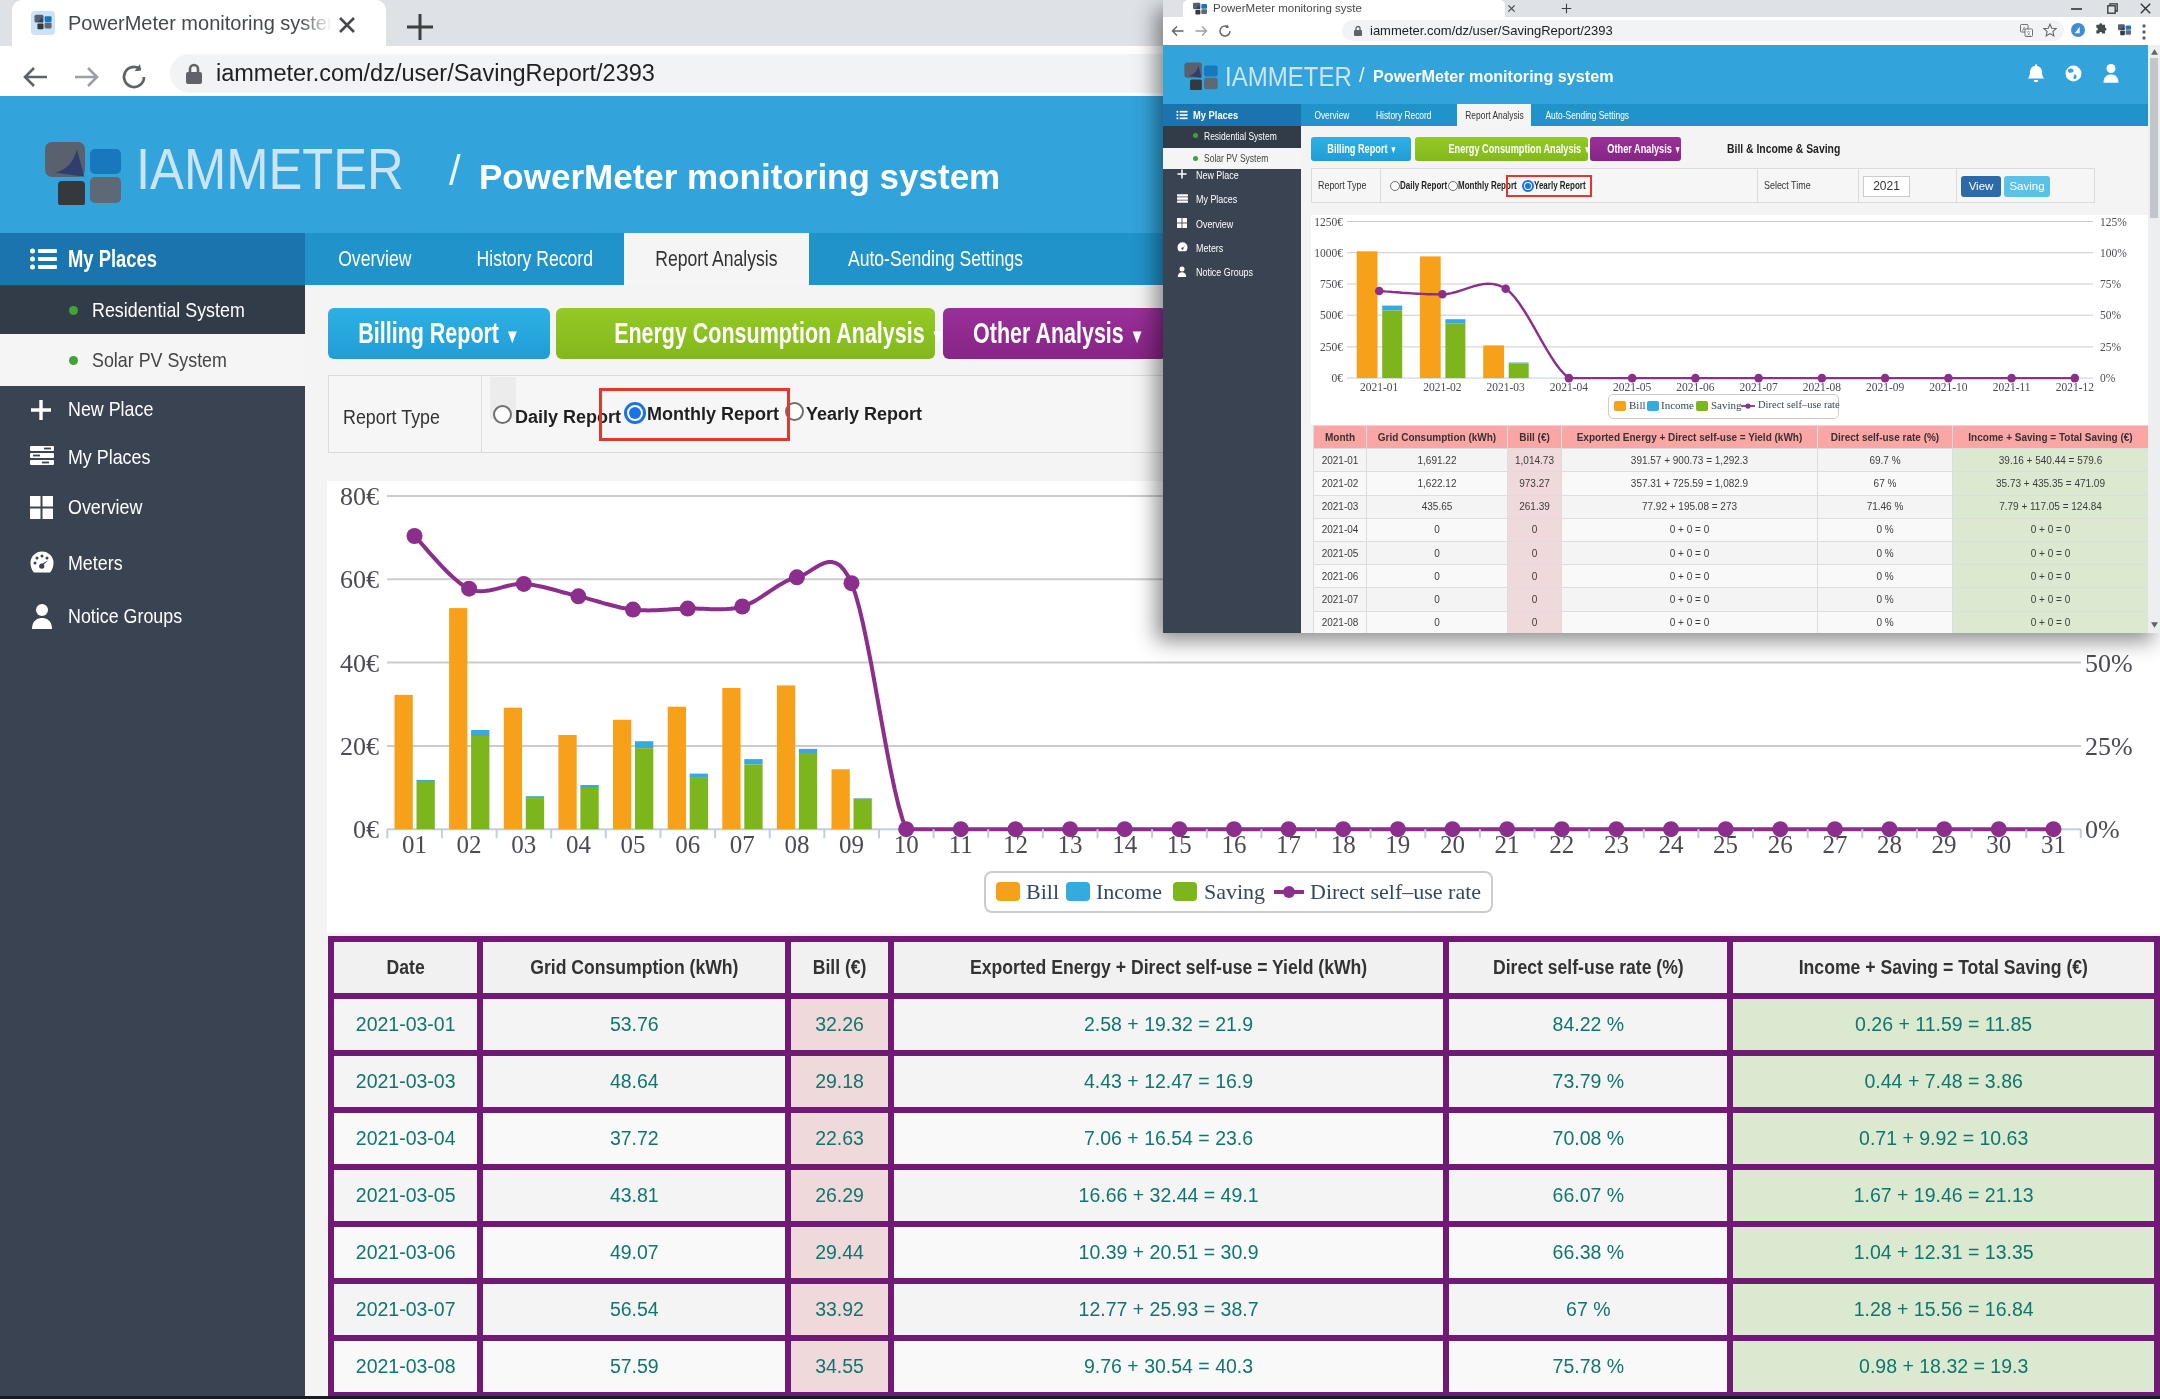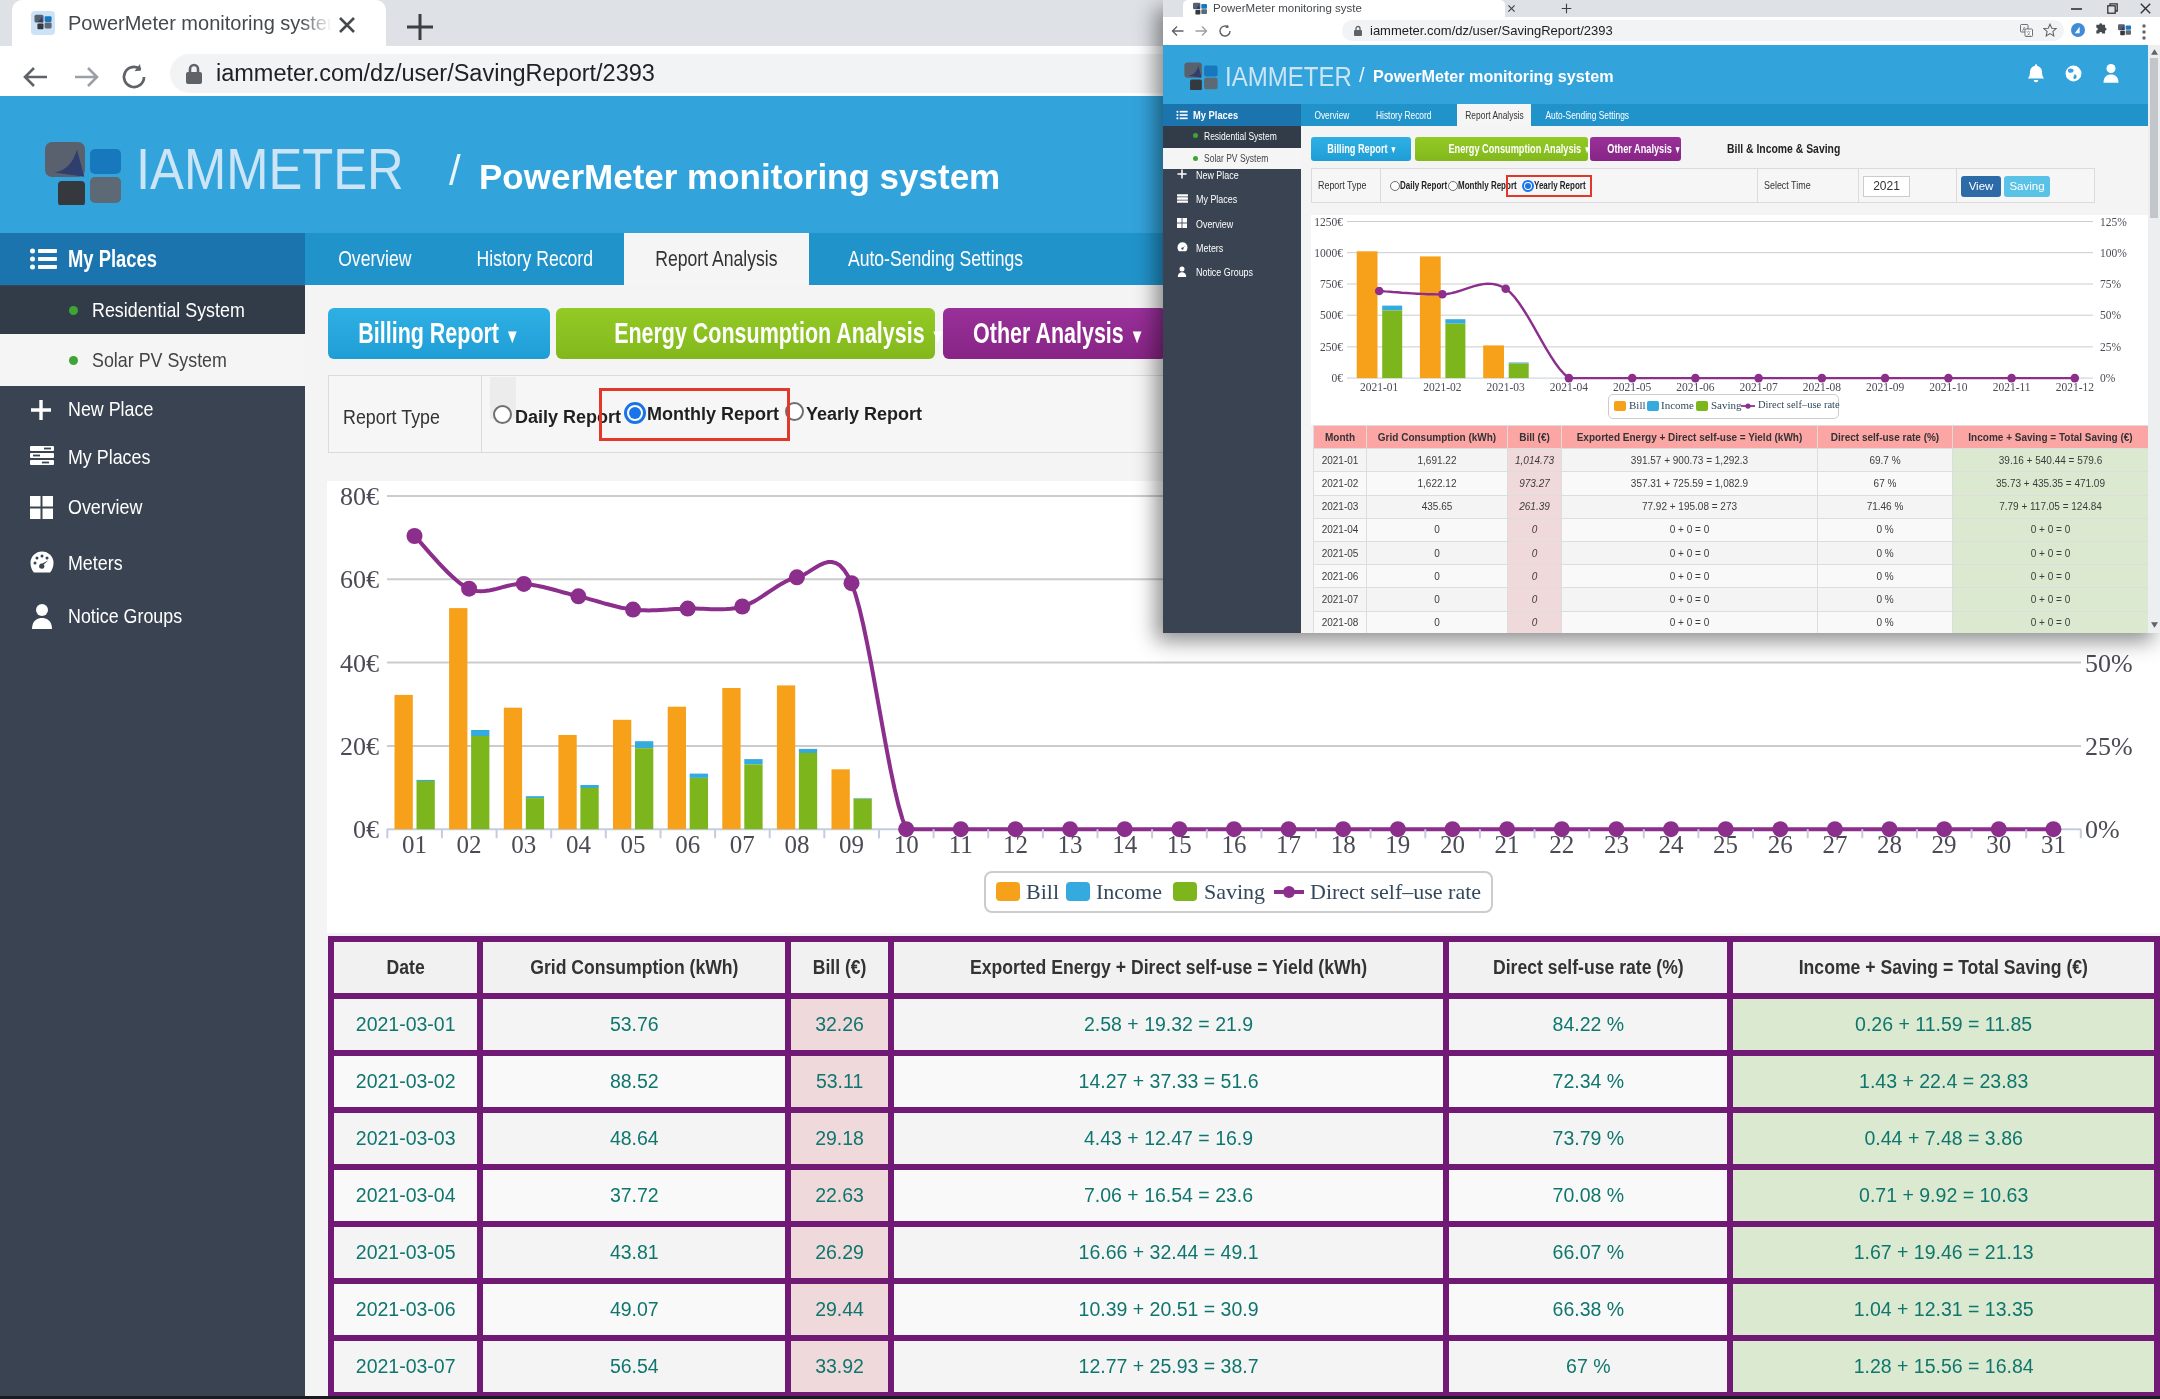--- a/index.html
+++ b/index.html
@@ -47,21 +47,21 @@
   #maintable tr.alt td{background:#F9F9F9;}
   #maintable tr.alt td.pink,#maintable tr td.pink{background:#EFD9DA;}
   #maintable tr.alt td.green,#maintable tr td.green{background:#DAE9D0;}
   #maintable td.pink{background:#EFD9DA;}
   #maintable td.green{background:#DAE9D0;}
   #botstrip{left:0;top:1396px;width:2160px;height:3px;background:#181B20;}
   #ovltable td,#ovltable th{border:1px solid #DDDDDD;overflow:hidden;white-space:nowrap;padding:0;text-align:center;}
   #ovltable th{height:22.2px;background:#fca5a5;font-size:10px;color:#333;}
   #ovltable td{height:22.2px;font-size:10px;color:#3C3C3C;}
   #ovltable tr.alt td{background:#F9F9F9;}
-  #ovltable tr.alt td.pink,#ovltable tr td.pink{background:#EFD9DA;font-style:italic;}
+  #ovltable tr.alt td.pink,#ovltable tr td.pink{background:#EFD9DA;}
   #ovltable tr.alt td.green,#ovltable tr td.green{background:#DAE9D0;}
   #ovltable td.pink{background:#EFD9DA;}
   #ovltable td.green{background:#DAE9D0;}
   .serif{font-family:"Liberation Serif",serif;}
   .cx{display:inline-block;transform-origin:center center;}
   .cxl{display:inline-block;transform-origin:left center;}
   .s68{transform:scaleX(0.68);}
   .s74{transform:scaleX(0.74);}
   .s80{transform:scaleX(0.80);}
   .s85{transform:scaleX(0.85);}
@@ -350,28 +350,20 @@
           <th><span>Direct self-use rate (%)</span></th>
           <th><span>Income + Saving = Total Saving (€)</span></th>
         </tr>
     <tr>
           <td>2021-03-01</td>
           <td>53.76</td>
           <td class="pink">32.26</td>
           <td>2.58 + 19.32 = 21.9</td>
           <td>84.22 %</td>
           <td class="green">0.26 + 11.59 = 11.85</td>
-        </tr>
-    <tr class="alt">
-          <td>2021-03-02</td>
-          <td>88.52</td>
-          <td class="pink">53.11</td>
-          <td>14.27 + 37.33 = 51.6</td>
-          <td>72.34 %</td>
-          <td class="green">1.43 + 22.4 = 23.83</td>
         </tr>
     <tr>
           <td>2021-03-03</td>
           <td>48.64</td>
           <td class="pink">29.18</td>
           <td>4.43 + 12.47 = 16.9</td>
           <td>73.79 %</td>
           <td class="green">0.44 + 7.48 = 3.86</td>
         </tr>
     <tr class="alt">

